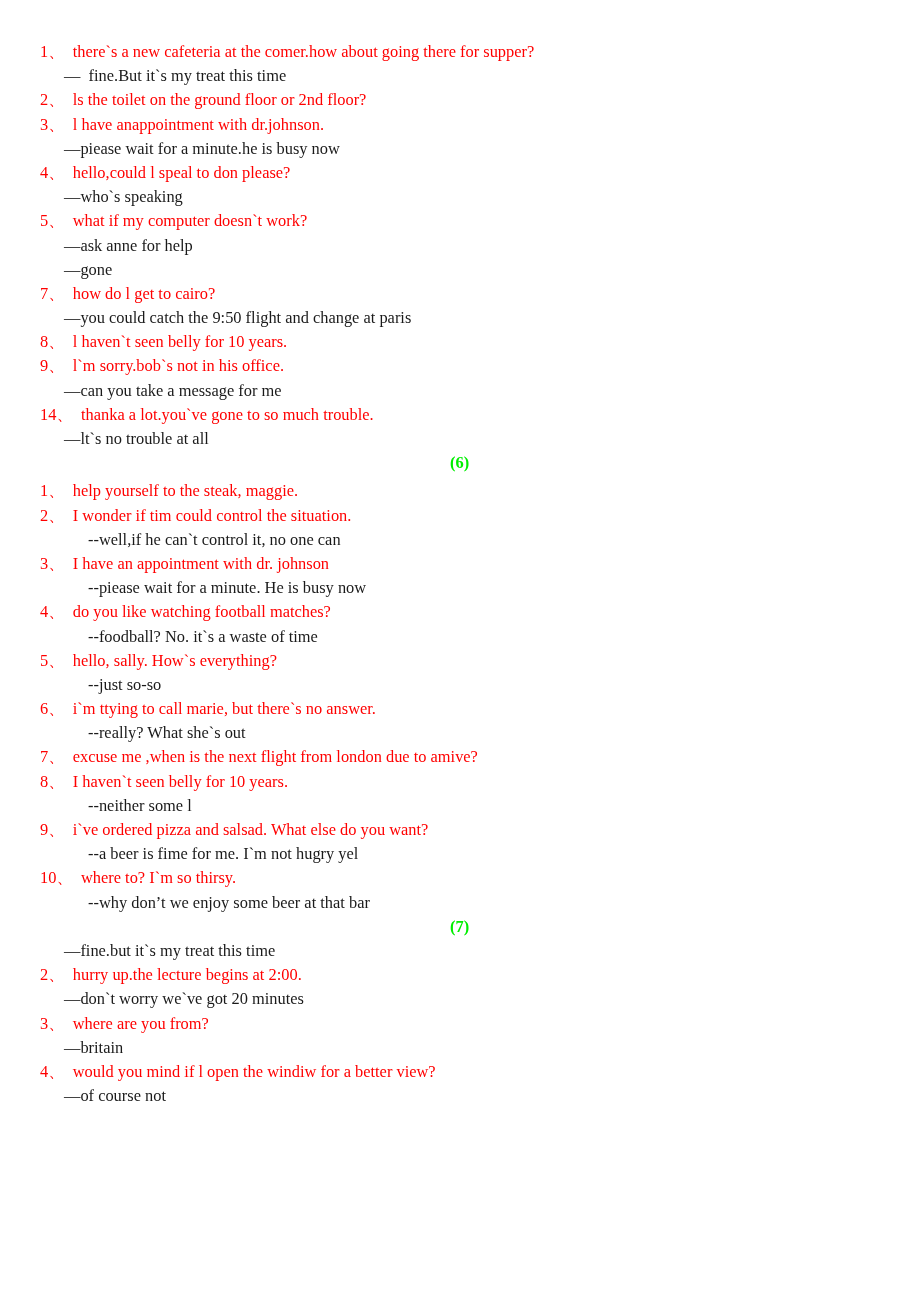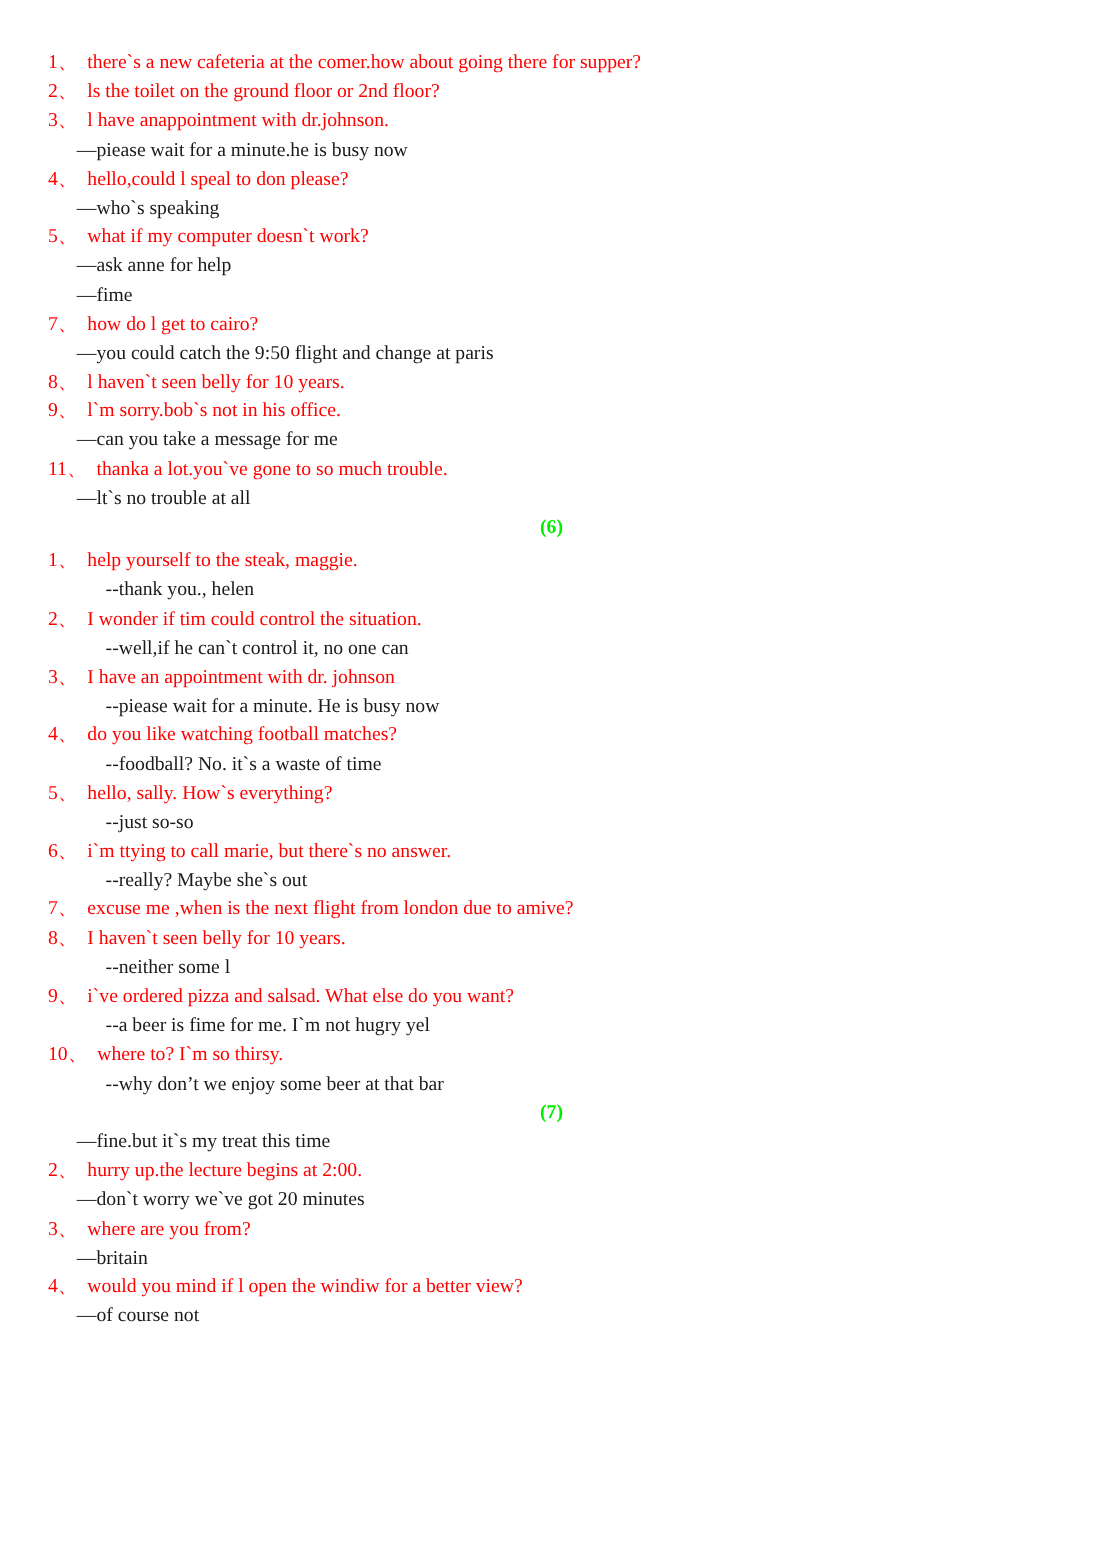--- a/index.html
+++ b/index.html
@@ -72,67 +72,67 @@
   }
 </style>
 </head>
 <body>
 
 <div class="page">
   <div class="content">
 
     <div class="section">
       <div class="qa-line q-line indent-num">1、  there`s a new cafeteria at the comer.how about going there for supper?</div>
+      <div class="qa-line a-line indent-dash">—  fine.But it`s my treat this time</div>
 
       <div class="qa-line q-line indent-num">2、  ls the toilet on the ground floor or 2nd floor?</div>
 
       <div class="qa-line q-line indent-num">3、  l have anappointment with dr.johnson.</div>
       <div class="qa-line a-line indent-dash">—piease wait for a minute.he is busy now</div>
 
       <div class="qa-line q-line indent-num">4、  hello,could l speal to don please?</div>
       <div class="qa-line a-line indent-dash">—who`s speaking</div>
 
       <div class="qa-line q-line indent-num">5、  what if my computer doesn`t work?</div>
       <div class="qa-line a-line indent-dash">—ask anne for help</div>
 
-      <div class="qa-line a-line indent-dash">—fime</div>
+      <div class="qa-line a-line indent-dash">—gone</div>
 
       <div class="qa-line q-line indent-num">7、  how do l get to cairo?</div>
       <div class="qa-line a-line indent-dash">—you could catch the 9:50 flight and change at paris</div>
 
       <div class="qa-line q-line indent-num">8、  l haven`t seen belly for 10 years.</div>
 
       <div class="qa-line q-line indent-num">9、  l`m sorry.bob`s not in his office.</div>
       <div class="qa-line a-line indent-dash">—can you take a message for me</div>
 
-      <div class="qa-line q-line indent-num">11、  thanka a lot.you`ve gone to so much trouble.</div>
+      <div class="qa-line q-line indent-num">14、  thanka a lot.you`ve gone to so much trouble.</div>
       <div class="qa-line a-line indent-dash">—lt`s no trouble at all</div>
     </div>
 
     <div class="section-marker">(6)</div>
     <div class="spacer-sm"></div>
 
     <div class="section">
       <div class="qa-line q-line indent-num">1、  help yourself to the steak, maggie.</div>
-      <div class="qa-line a-line indent-dash2">--thank you., helen</div>
 
       <div class="qa-line q-line indent-num">2、  I wonder if tim could control the situation.</div>
       <div class="qa-line a-line indent-dash2">--well,if he can`t control it, no one can</div>
 
       <div class="qa-line q-line indent-num">3、  I have an appointment with dr. johnson</div>
       <div class="qa-line a-line indent-dash2">--piease wait for a minute. He is busy now</div>
 
       <div class="qa-line q-line indent-num">4、  do you like watching football matches?</div>
       <div class="qa-line a-line indent-dash2">--foodball? No. it`s a waste of time</div>
 
       <div class="qa-line q-line indent-num">5、  hello, sally. How`s everything?</div>
       <div class="qa-line a-line indent-dash2">--just so-so</div>
 
       <div class="qa-line q-line indent-num">6、  i`m ttying to call marie, but there`s no answer.</div>
-      <div class="qa-line a-line indent-dash2">--really? Maybe she`s out</div>
+      <div class="qa-line a-line indent-dash2">--really? What she`s out</div>
 
       <div class="qa-line q-line indent-num">7、  excuse me ,when is the next flight from london due to amive?</div>
 
       <div class="qa-line q-line indent-num">8、  I haven`t seen belly for 10 years.</div>
       <div class="qa-line a-line indent-dash2">--neither some l</div>
 
       <div class="qa-line q-line indent-num">9、  i`ve ordered pizza and salsad. What else do you want?</div>
       <div class="qa-line a-line indent-dash2">--a beer is fime for me. I`m not hugry yel</div>
 
       <div class="qa-line q-line indent-num">10、  where to? I`m so thirsy.</div>

